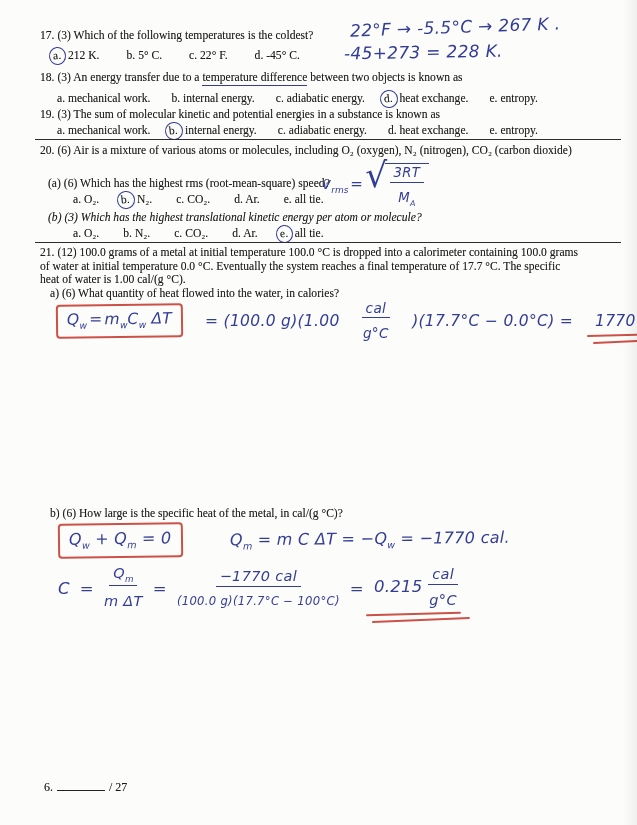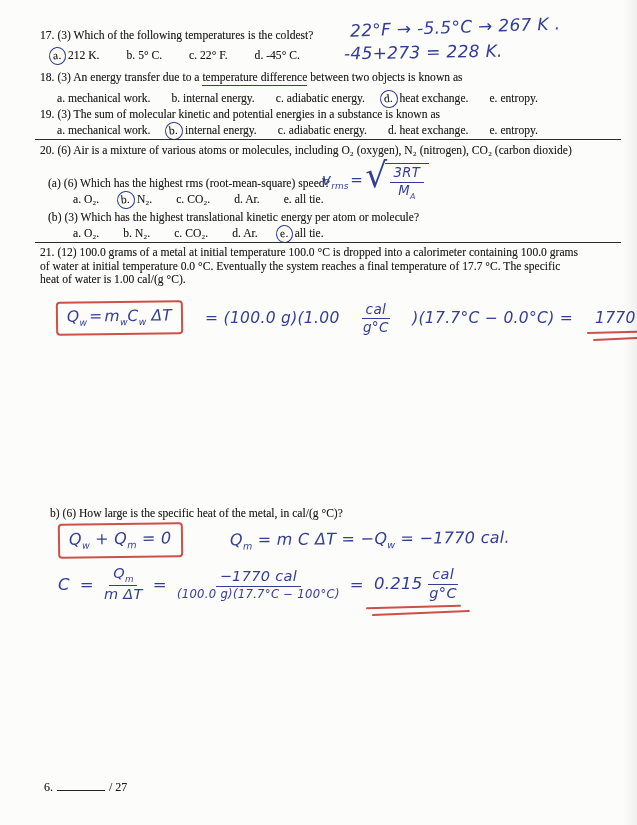--- a/index.html
+++ b/index.html
@@ -17,40 +17,40 @@
   .circ{display:inline-block;border:1.6px solid #333d96;border-radius:50%;
         padding:1px 4px 2px 3px;margin:-3px -1px -3px -6px;transform:rotate(-6deg);}
   
   .hw{position:absolute;font-family:"DejaVu Sans",sans-serif;font-style:italic;
       color:#333d96;letter-spacing:.3px;white-space:nowrap;}
   .hsub{font-size:.6em;vertical-align:-.45em;letter-spacing:0;text-align:center;}
   .heq{padding:0 2px;}
   .frac{display:inline-flex;flex-direction:column;align-items:center;vertical-align:middle;
         line-height:1.1;font-size:.88em;}
   .frac .num{border-bottom:1.5px solid currentColor;padding:0 4px 1px;}
-  .frac .den{padding-top:1px;}
+  .frac .den{padding-top:8px;}
   .sqrt{display:inline-flex;align-items:flex-start;vertical-align:middle;}
   .sqrt .rad{font-size:2.3em;font-style:normal;line-height:.85;margin-right:-3px;}
   .sqrt .radbody{border-top:1.7px solid currentColor;padding:2px 5px 0;margin-top:2px;}
   .redbox{display:inline-block;border:2.2px solid #cc5148;border-radius:4px;
         padding:4px 9px 6px;transform:rotate(-.7deg);}
   .flexline{display:flex;align-items:center;gap:22px;}
   .result{position:relative;display:inline-block;}
   .ru{position:absolute;height:2.1px;background:#cc5148;border-radius:2px;}
   .ru1{left:-8px;right:-3px;bottom:-6px;transform:rotate(-1.5deg);}
   .ru2{left:-2px;right:-12px;bottom:-12px;transform:rotate(-2.5deg);}
   .top1{left:350px;top:17px;font-size:17px;transform:rotate(-2deg);}
   .top2{left:344px;top:42px;font-size:17px;transform:rotate(-1deg);}
   .q17s{left:40px;top:29px;}  .q17o{left:55px;top:49px;gap:27px;}
   .q18s{left:40px;top:71px;}  .q18o{left:57px;top:92px;gap:21px;}
   .q19s{left:40px;top:108px;} .q19o{left:57px;top:124px;gap:21px;}
   .hr1{left:35px;top:139px;width:586px;}
   .q20p{left:40px;top:144px;}
   .q20as{left:48px;top:177px;} .q20ao{left:73px;top:193px;gap:24px;}
-  .q20bs{left:48px;top:211px;} .q20bo{left:73px;top:227px;gap:24px;}
+  .q20bs{left:48px;top:211px;font-style:italic;} .q20bo{left:73px;top:227px;gap:24px;}
   .fvrms{left:322px;top:161px;font-size:15px;}
   .fktrans{left:443px;top:203px;font-size:15px;}
   .hr2{left:35px;top:242px;width:586px;}
   .q21p{left:40px;top:246px;}
   .q21as{left:50px;top:287px;}
   .qwline{left:56px;top:301px;font-size:15.5px;}
   .q21bs{left:50px;top:507px;}
   .qsumline{left:58px;top:523px;font-size:16px;}
   .qmline{left:230px;top:529px;font-size:16px;transform:rotate(-.5deg);}
   .cline{left:58px;top:566px;font-size:16.5px;gap:8px;}
@@ -126,20 +126,21 @@
 
 
   <div class="rule hr2"></div>
 
   <div class="print para q21p">
     <div>21. (12) 100.0 grams of a metal at initial temperature 100.0 °C is dropped into a calorimeter containing 100.0 grams</div>
     <div>of water at initial temperature 0.0 °C. Eventually the system reaches a final temperature of 17.7 °C. The specific</div>
     <div>heat of water is 1.00 cal/(g °C).</div>
   </div>
 
+  <div class="print q21as">a) (6) What quantity of heat flowed into the water, in calories?</div>
 
   <div class="hw flexline qwline">
     <span class="redbox"><span>Q</span><sub class="hsub">w</sub><span class="heq">=</span><span>m</span><sub class="hsub">w</sub><span>C</span><sub class="hsub">w</sub> <span>ΔT</span></span>
     <span>= (100.0 g)(1.00</span>
     <span class="frac">
         <span class="num">cal</span>
         <span class="den">g°C</span>
       </span>
     <span>)(17.7°C − 0.0°C) =</span>
     <span class="result"><span>1770 cal.</span><i class="ru ru1"></i><i class="ru ru2"></i></span>

